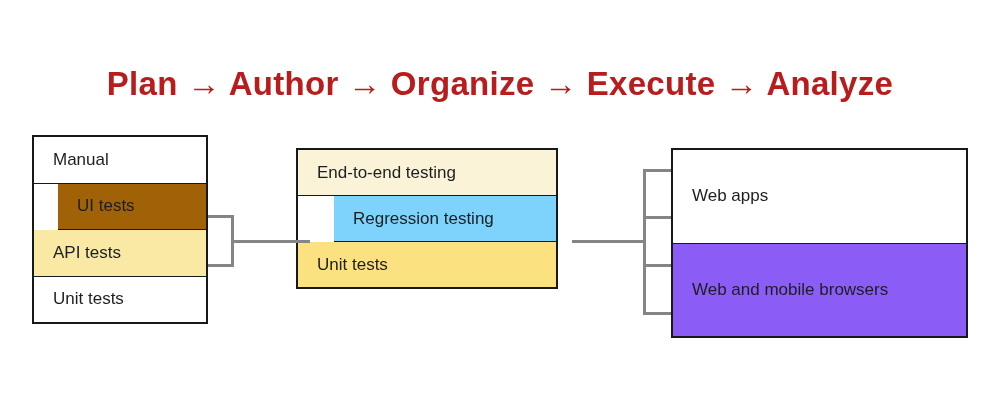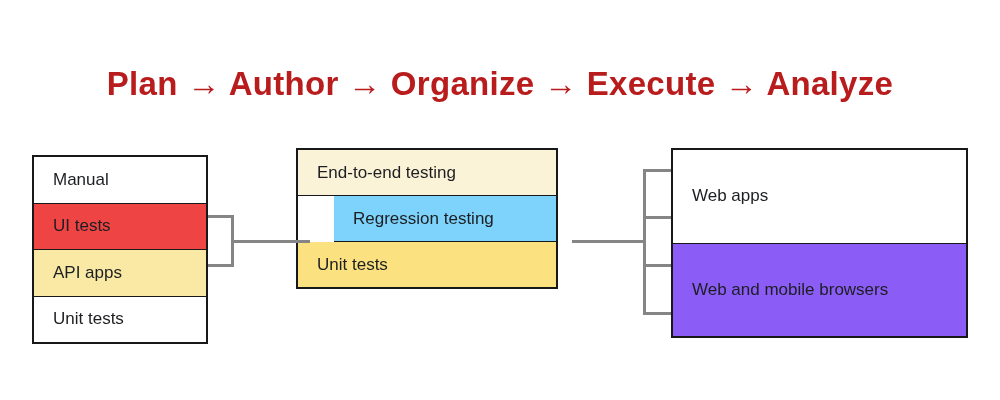--- a/index.html
+++ b/index.html
@@ -43,21 +43,21 @@
     padding-left: 19px;
     font-size: 17px;
     color: #1c1e21;
     border-bottom: 1.5px solid #17181a;
     box-sizing: border-box;
     white-space: nowrap;
   }
   .box .row:last-child {
     border-bottom: none;
   }
-  .box-left   { left: 32px;  top: 155px; width: 176px; height: 189px; }
+  .box-left   { left: 32px;  top: 135px; width: 176px; height: 189px; }
   .box-middle { left: 296px; top: 148px; width: 262px; height: 141px; }
   .box-right  { left: 671px; top: 148px; width: 297px; height: 190px; justify-content: flex-end; }
   .conn {
     position: absolute;
     background: #858585;
   }
   .c-l-stub-top    { left: 208px; top: 215px; width: 26px; height: 3px; }
   .c-l-stub-bottom { left: 208px; top: 264px; width: 26px; height: 3px; }
   .c-l-vert        { left: 231px; top: 215px; width: 3px;  height: 52px; }
   .c-l-main        { left: 231px; top: 240px; width: 79px; height: 3px; }
@@ -70,22 +70,22 @@
 </style>
 </head>
 <body>
 
 <div class="stage">
 
   <h1 class="title">Plan → Author → Organize → Execute → Analyze</h1>
 
   <div class="box box-left">
     <div class="row" style="background: rgb(255, 255, 255);">Manual</div>
-    <div class="row" style="background: #ef4444;">UI tests</div>
-    <div class="row" style="background: rgb(250, 233, 165);">API apps</div>
+    <div class="row" style="background: #a16207; margin-left: 24px;">UI tests</div>
+    <div class="row" style="background: rgb(250, 233, 165);">API tests</div>
     <div class="row" style="background: rgb(255, 255, 255);">Unit tests</div>
   </div>
 
   <div class="box box-middle">
     <div class="row" style="background: rgb(251, 243, 215);">End-to-end testing</div>
     <div class="row" style="background: #7dd3fc; margin-left: 36px;">Regression testing</div>
     <div class="row" style="background: rgb(251, 225, 128);">Unit tests</div>
   </div>
 
   <div class="box box-right">

